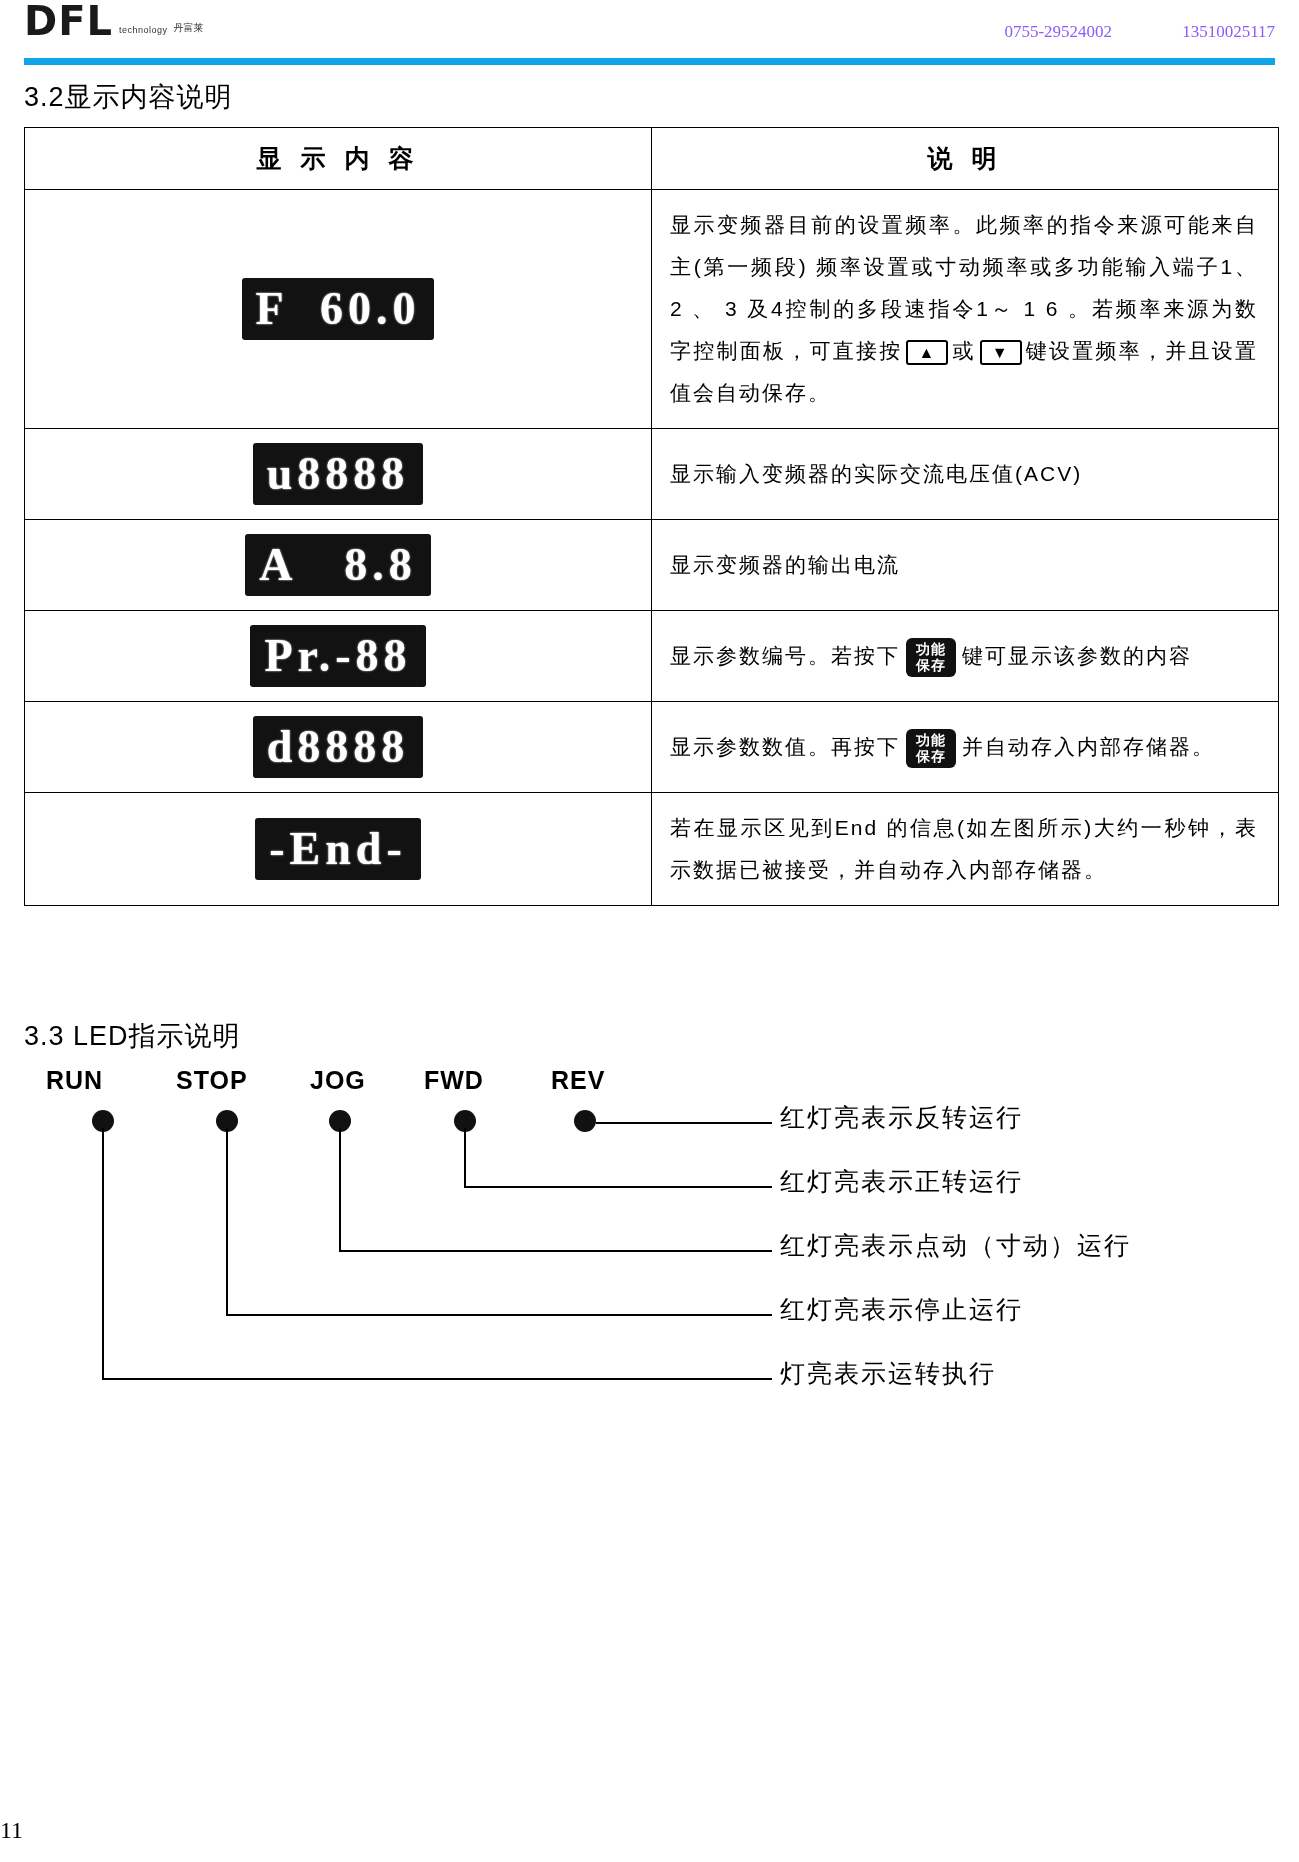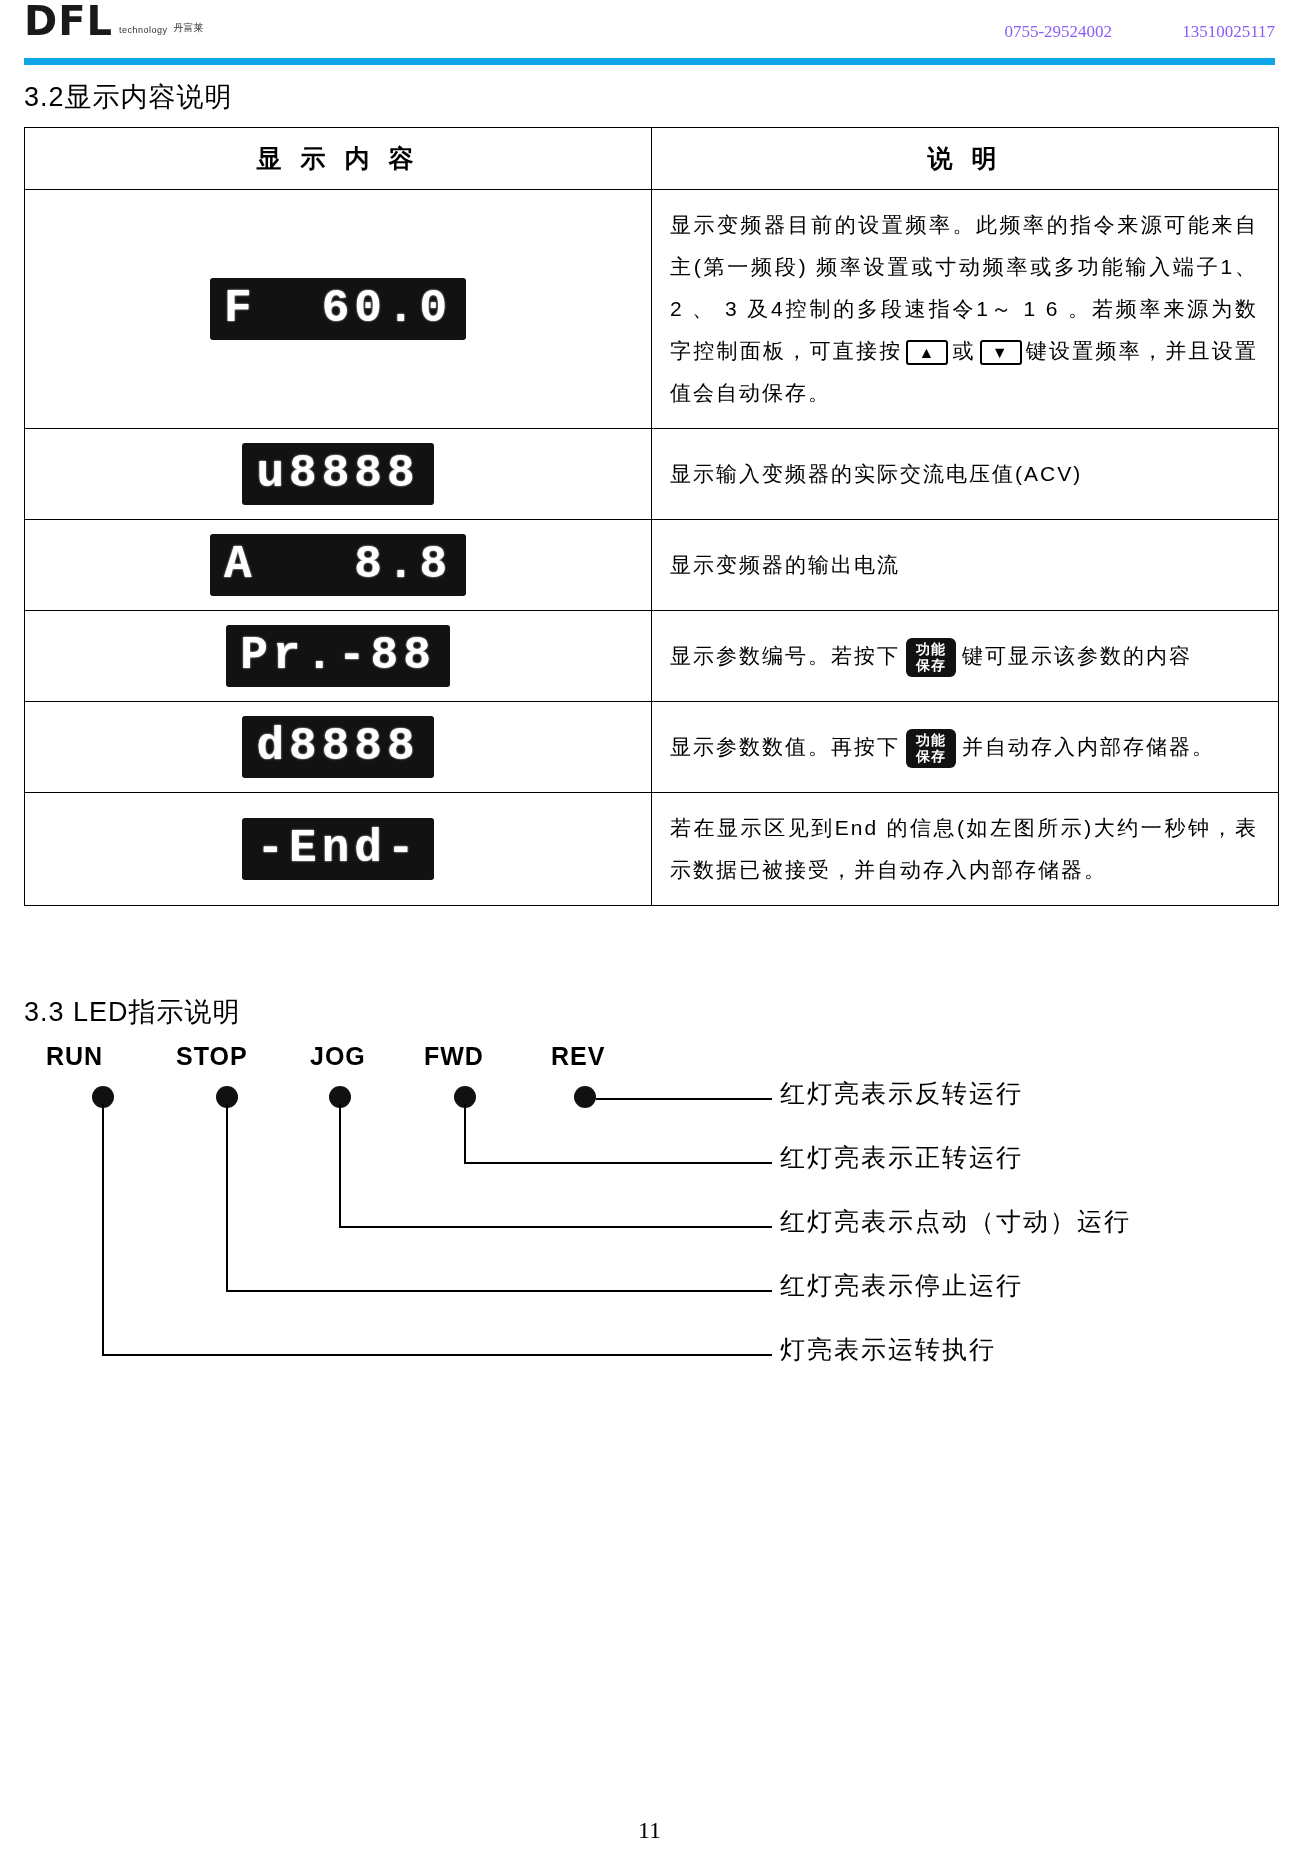--- a/index.html
+++ b/index.html
@@ -110,21 +110,21 @@
 
   
   .seg-box {
     display: inline-block;
     background: #121212;
     padding: 8px 14px;
     border-radius: 3px;
     line-height: 1;
   }
   .seg-text {
-    font-family: Liberation Mono, monospace;
+    font-family: Liberation Serif, serif;
     font-weight: bold;
     font-size: 46px;
     color: #ffffff;
     letter-spacing: 5px;
     white-space: pre;
     text-shadow: 0 0 2px #fff;
   }
 
   
   .key-arrow {
@@ -191,21 +191,20 @@
     font-size: 25px;
     letter-spacing: 2px;
     white-space: nowrap;
   }
 
   .page-number {
     position: absolute;
     bottom: 18px;
     left: 0;
     width: 1299px;
-    text-align: center;
     font-family: "Liberation Serif", serif;
     font-size: 24px;
   }
 </style>
 </head>
 <body>
 
 <div class="page">
 
   <div class="header">
@@ -285,21 +284,21 @@
       <td class="led-cell">
         <span class="seg-box">
           <span class="seg-text">-End-</span>
         </span>
       </td>
       <td class="desc-cell">若在显示区见到End 的信息(如左图所示)大约一秒钟，表示数据已被接受，并自动存入内部存储器。</td>
     </tr>
   </tbody>
     </table>
 
-  <div class="section-title" style="margin-top:88px;">3.3  LED指示说明</div>
+  <div class="section-title" style="margin-top:112px;">3.3  LED指示说明</div>
 
   <div class="led-diagram">
 
     <div class="led-label" style="left:22px;  top:0px;">RUN</div>
     <div class="led-label" style="left:152px; top:0px;">STOP</div>
     <div class="led-label" style="left:286px; top:0px;">JOG</div>
     <div class="led-label" style="left:400px; top:0px;">FWD</div>
     <div class="led-label" style="left:527px; top:0px;">REV</div>
 
     <div class="led-dot" style="left:68px;  top:44px;"></div>

